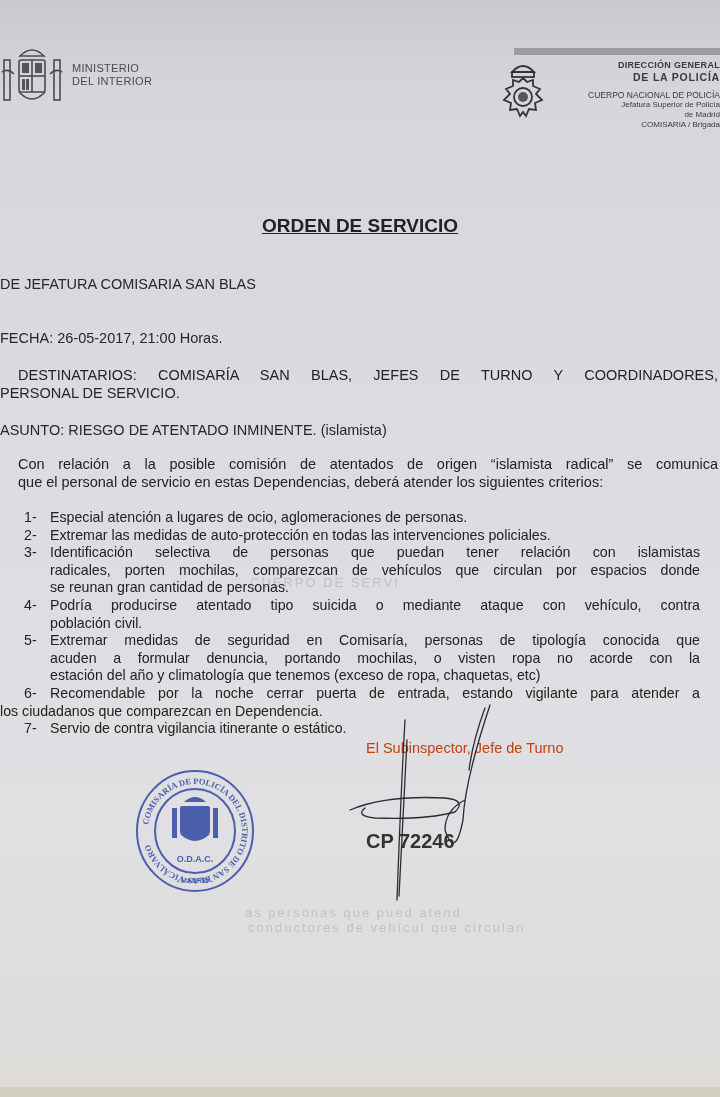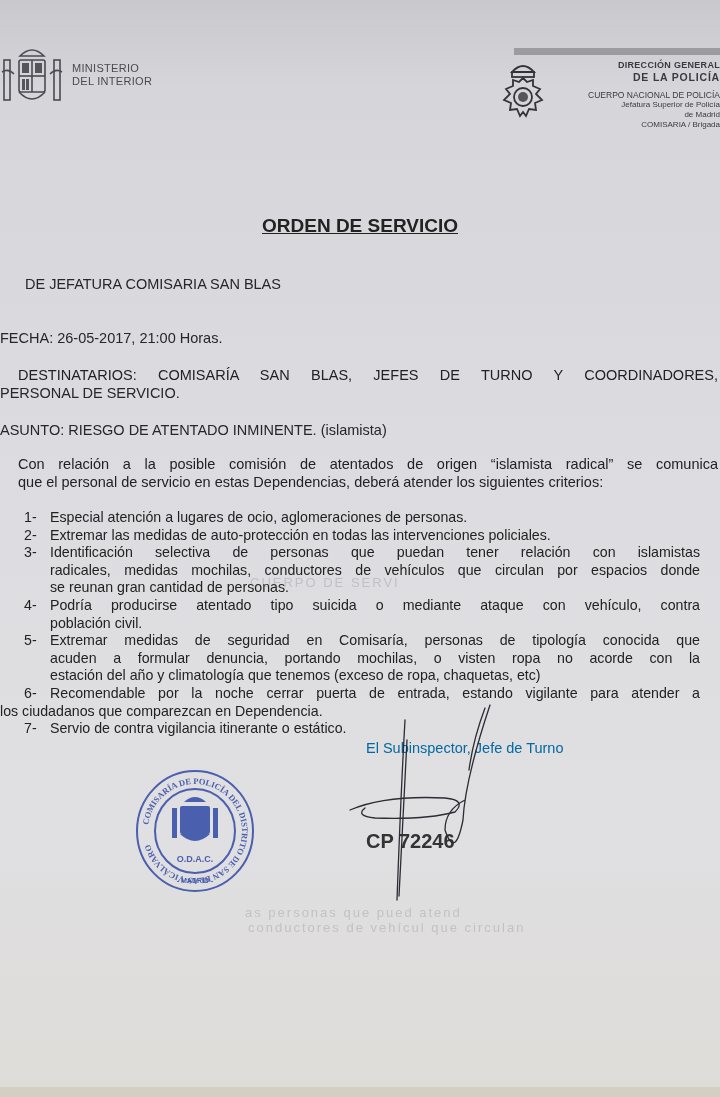--- a/index.html
+++ b/index.html
@@ -31,21 +31,21 @@
   .title { position: absolute; left: 0; right: 0; top: 215px; text-align: center; font-size: 19px; font-weight: bold; text-decoration: underline; color: #222; }
   .line { position: absolute; left: 0; font-size: 14.5px; color: #26262b; }
   .justify { position: absolute; left: 18px; width: 700px; font-size: 14.5px; line-height: 17.5px; text-align: justify; text-align-last: justify; }
   .justify.last-left { text-align-last: left; }
 
   .list { position: absolute; left: 24px; top: 509px; width: 676px; font-size: 14.2px; line-height: 17.6px; color: #222; }
   .item { display: flex; }
   .item .num { width: 26px; flex: none; }
   .item .txt { flex: 1; text-align: justify; }
 
-  .sig-title { position: absolute; left: 366px; top: 740px; font-size: 14.5px; color: #0369a1; }
+  .sig-title { position: absolute; left: 366px; top: 740px; font-size: 14.5px; color: #c2410c; }
   .cp { position: absolute; left: 366px; top: 830px; font-size: 20px; font-weight: bold; color: #333; }
   .signature-icon { position: absolute; left: 345px; top: 700px; width: 160px; height: 210px; }
   .stamp-icon { position: absolute; left: 134px; top: 768px; width: 122px; height: 126px; }
   .ghost { position: absolute; color: rgba(120,120,130,0.28); font-size: 13px; letter-spacing: 2px; }
 </style>
 </head>
 <body>
 
 <div class="page">
 
@@ -89,21 +89,21 @@
     <div class="l1">DIRECCIÓN  GENERAL</div>
     <div class="l2">DE  LA  POLICÍA</div>
     <div class="l3">CUERPO NACIONAL DE POLICÍA</div>
     <div class="l4">Jefatura Superior de Policía</div>
     <div class="l4">de Madrid</div>
     <div class="l4">COMISARIA / Brigada</div>
   </div>
 
   <div class="title">ORDEN DE SERVICIO</div>
 
-  <div class="line" style="top:276px;padding-left:25px;">DE JEFATURA COMISARIA SAN BLAS</div>
+  <div class="line" style="top:276px;">DE JEFATURA COMISARIA SAN BLAS</div>
   <div class="line" style="top:330px;">FECHA: 26-05-2017, 21:00 Horas.</div>
 
   <div class="justify" style="top:367px;">DESTINATARIOS:  COMISARÍA SAN BLAS, JEFES DE TURNO Y COORDINADORES,</div>
   <div class="line" style="top:385px;">PERSONAL DE SERVICIO.</div>
 
   <div class="line" style="top:422px;">ASUNTO: RIESGO DE ATENTADO INMINENTE. (islamista)</div>
 
   <div class="justify" style="top:456px;">Con relación a la posible comisión de atentados de origen “islamista radical” se comunica</div>
   <div class="justify last-left" style="top:474px;">que el personal de servicio en estas Dependencias, deberá atender los siguientes criterios:</div>
 
@@ -113,21 +113,21 @@
       <span class="txt">Especial atención a lugares de ocio, aglomeraciones de personas.</span>
     </div>
     <div class="item">
       <span class="num">2-</span>
       <span class="txt">Extremar las medidas de auto-protección en todas las intervenciones policiales.</span>
     </div>
     <div class="item">
       <span class="num">3-</span>
       <div class="txt" style="text-align:left;">
         <div style="text-align:justify;text-align-last:justify;">Identificación selectiva de personas que puedan tener relación con islamistas</div>
-        <div style="text-align:justify;text-align-last:justify;">radicales, medidas mochilas, conductores de vehículos que circulan por espacios donde</div>
+        <div style="text-align:justify;text-align-last:justify;">radicales, porten mochilas, comparezcan de vehículos que circulan por espacios donde</div>
         <div>se reunan gran cantidad de personas.</div>
       </div>
     </div>
     <div class="item">
       <span class="num">4-</span>
       <div class="txt">
         <div style="text-align:justify;text-align-last:justify;">Podría producirse atentado tipo suicida o mediante ataque con vehículo, contra</div>
         <div>población civil.</div>
       </div>
     </div>

